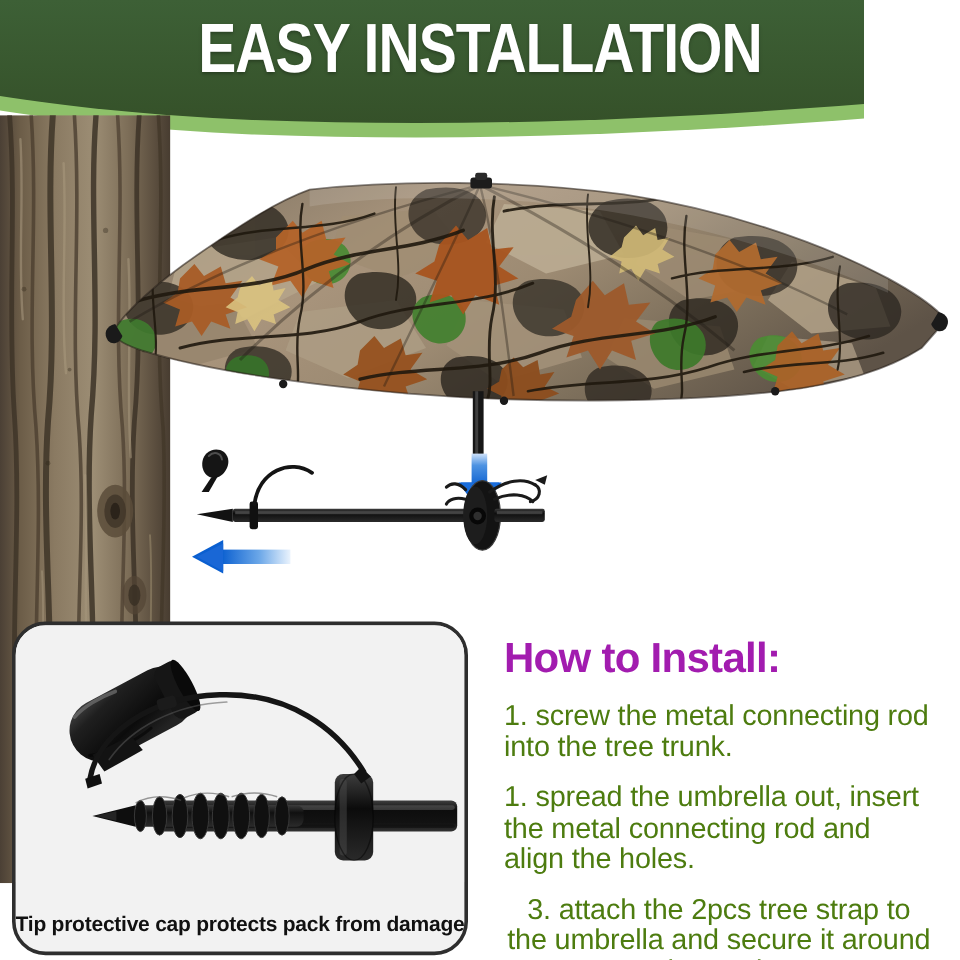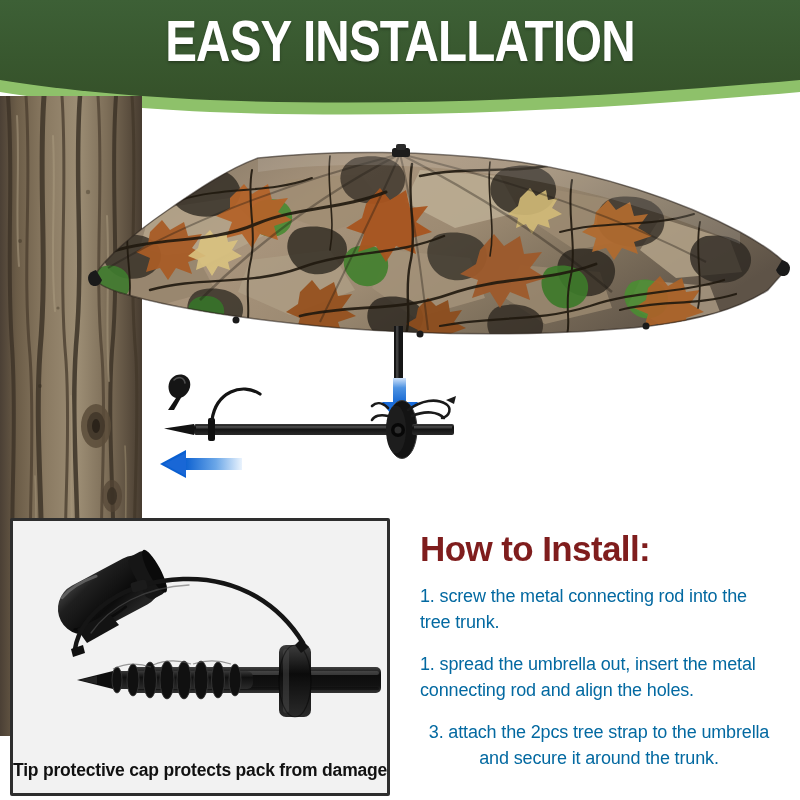--- a/index.html
+++ b/index.html
@@ -15,21 +15,21 @@
     width: 800px;
     height: 800px;
     overflow: hidden;
     background: #ffffff;
   }
 
   
   .header-banner {
     position: absolute;
     left: 0; top: 0;
-    width: 800px;
+    width: 720px;
     height: 120px;
     overflow: hidden;
   }
   .header-banner svg {
     position: absolute;
     left: 0; top: 0;
   }
   .header-title {
     position: absolute;
     left: 0; top: 12px;
@@ -76,21 +76,21 @@
 
   
   .inset-panel {
     position: absolute;
     left: 10px;
     top: 518px;
     width: 380px;
     height: 278px;
     background: #f2f2f2;
     border: 3px solid #2e2e2e;
-    border-radius: 2px;
+    border-radius: 28px;
     box-sizing: border-box;
     overflow: hidden;
   }
   .inset-art {
     position: absolute;
     left: 0; top: 0;
     width: 374px;
     height: 214px;
   }
   .inset-caption {
@@ -109,28 +109,28 @@
   
   .instructions {
     position: absolute;
     left: 420px;
     top: 528px;
     width: 370px;
   }
   .install-heading {
     font-size: 35px;
     font-weight: bold;
-    color: #7f1d1d;
+    color: #a21caf;
     letter-spacing: -0.6px;
     line-height: 42px;
     margin: 0 0 14px 0;
   }
   .step {
-    font-size: 18px;
-    color: #0369a1;
+    font-size: 24px;
+    color: #4d7c0f;
     line-height: 25.5px;
     margin: 0 12px 17px 0;
     letter-spacing: -0.15px;
   }
   .step:last-child { margin-bottom: 0; text-align: center; }
 </style>
 </head>
 <body>
 
 <div id="page">

